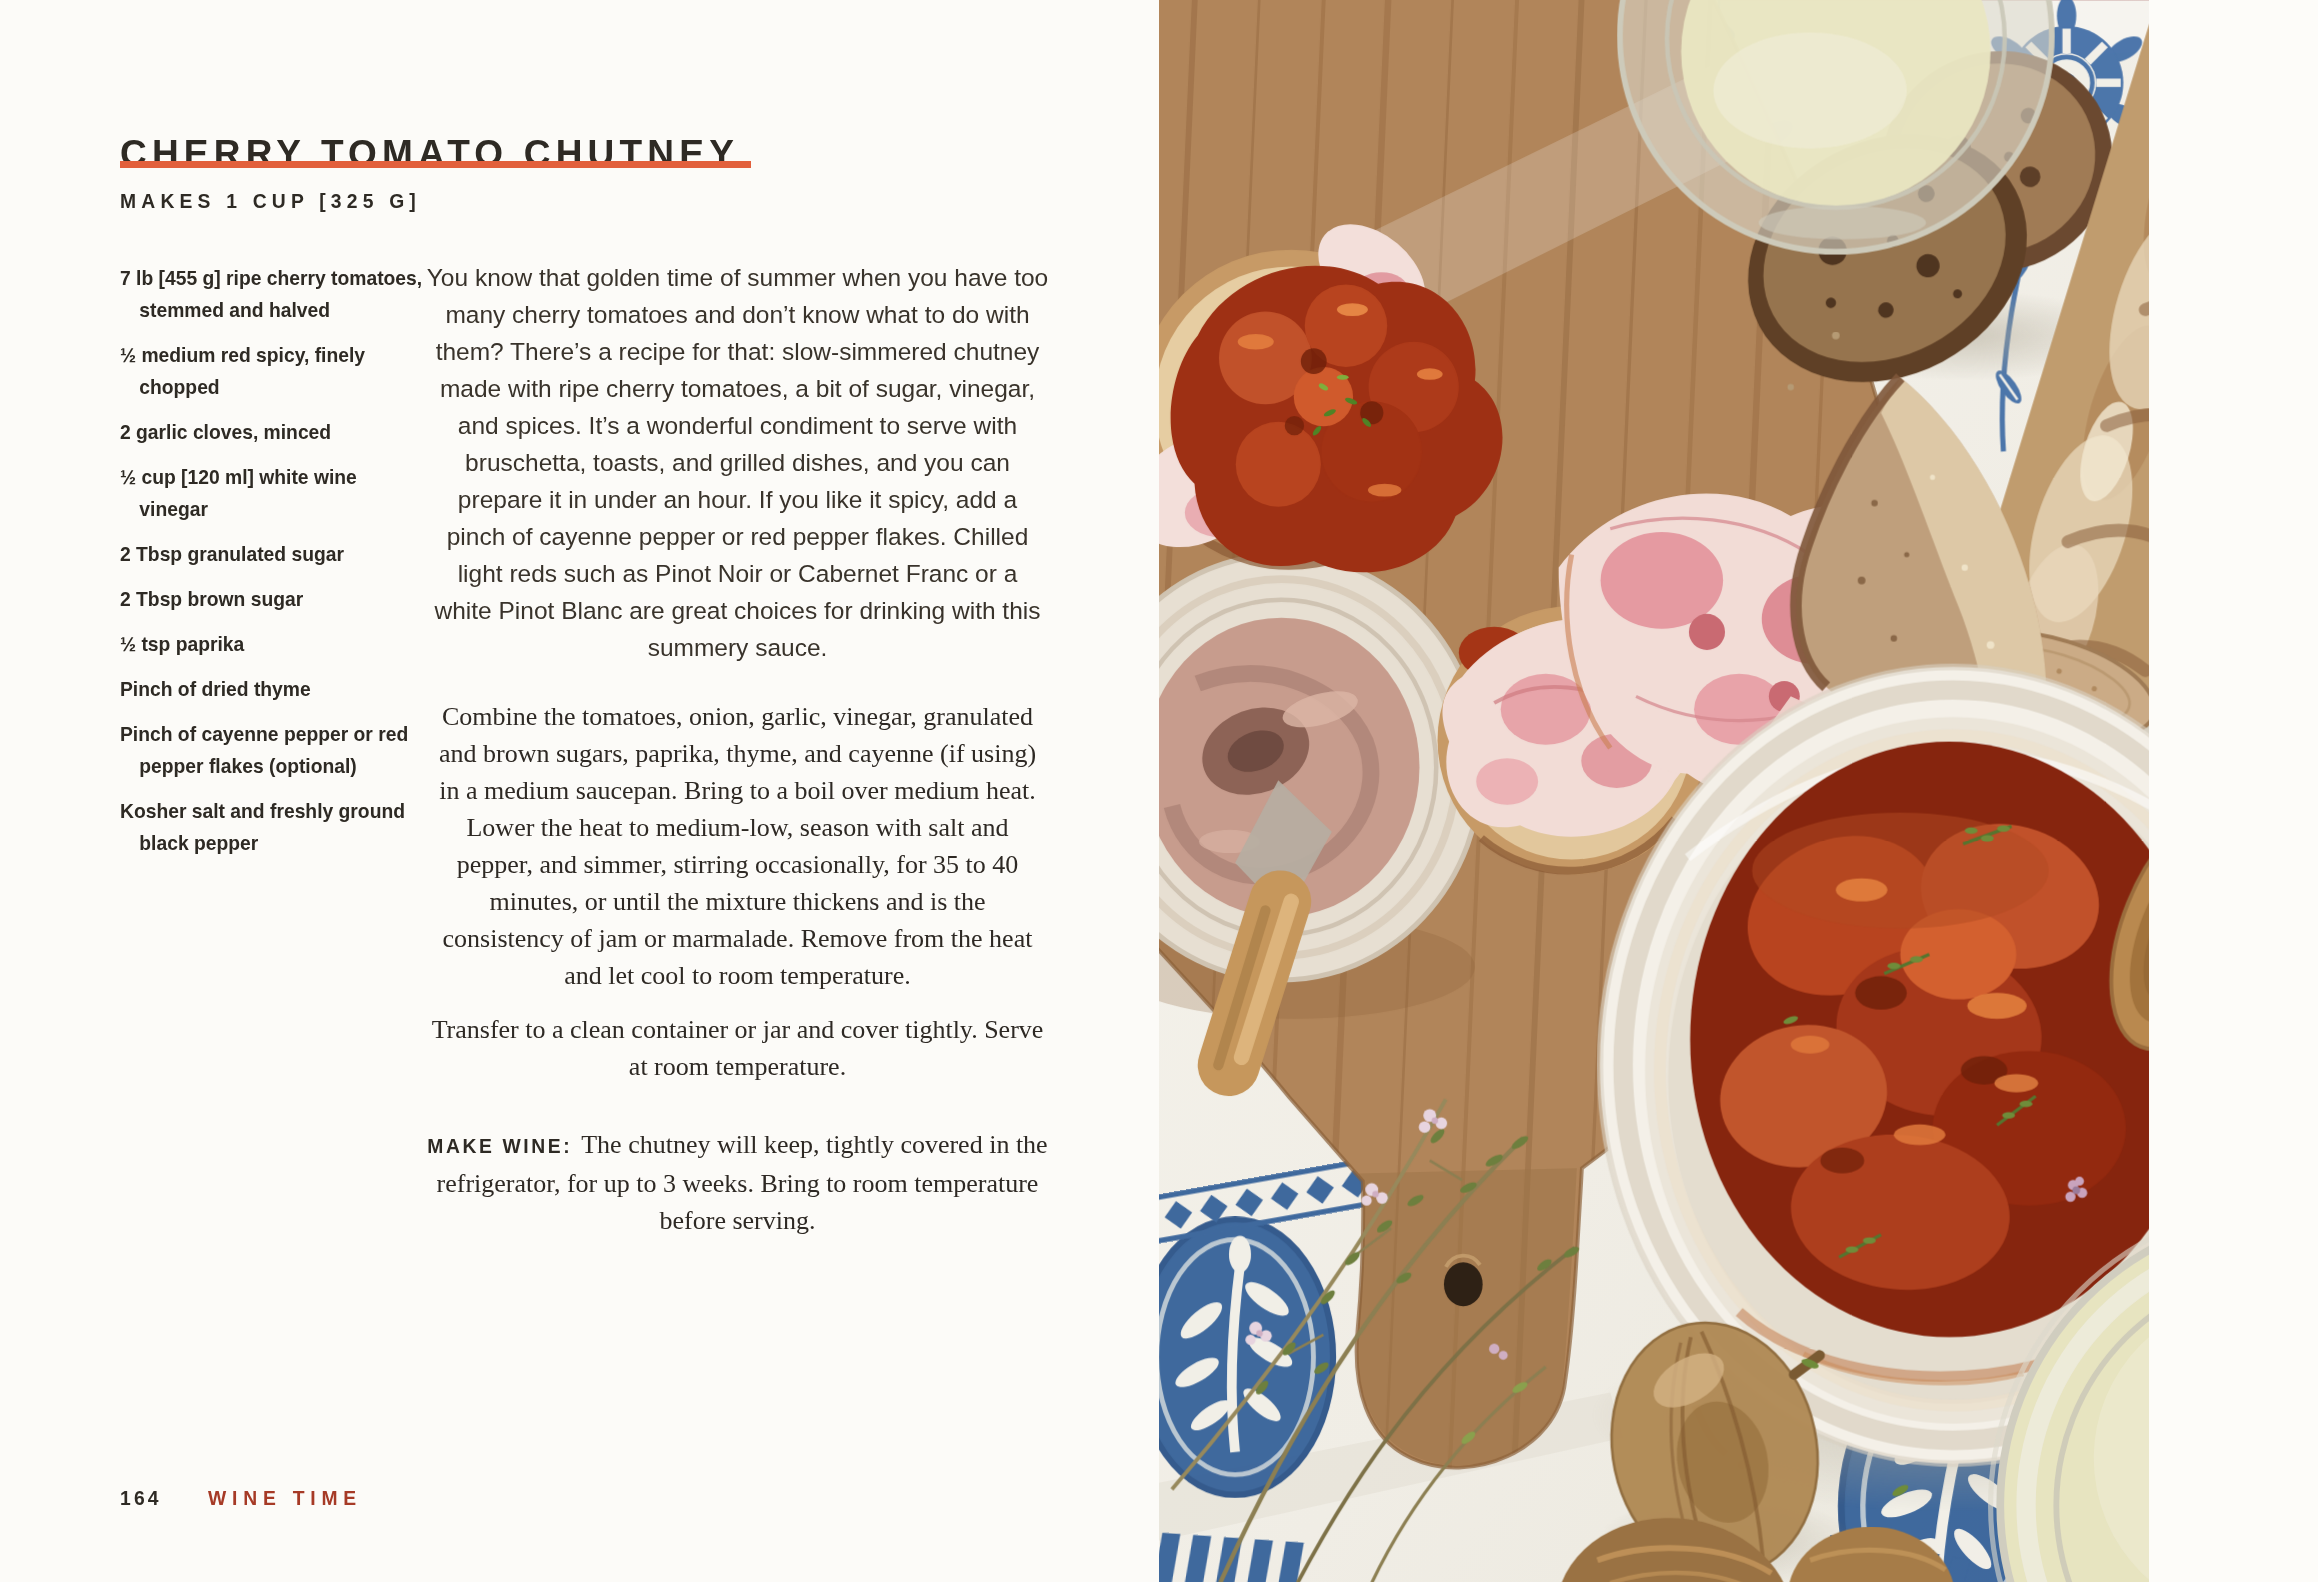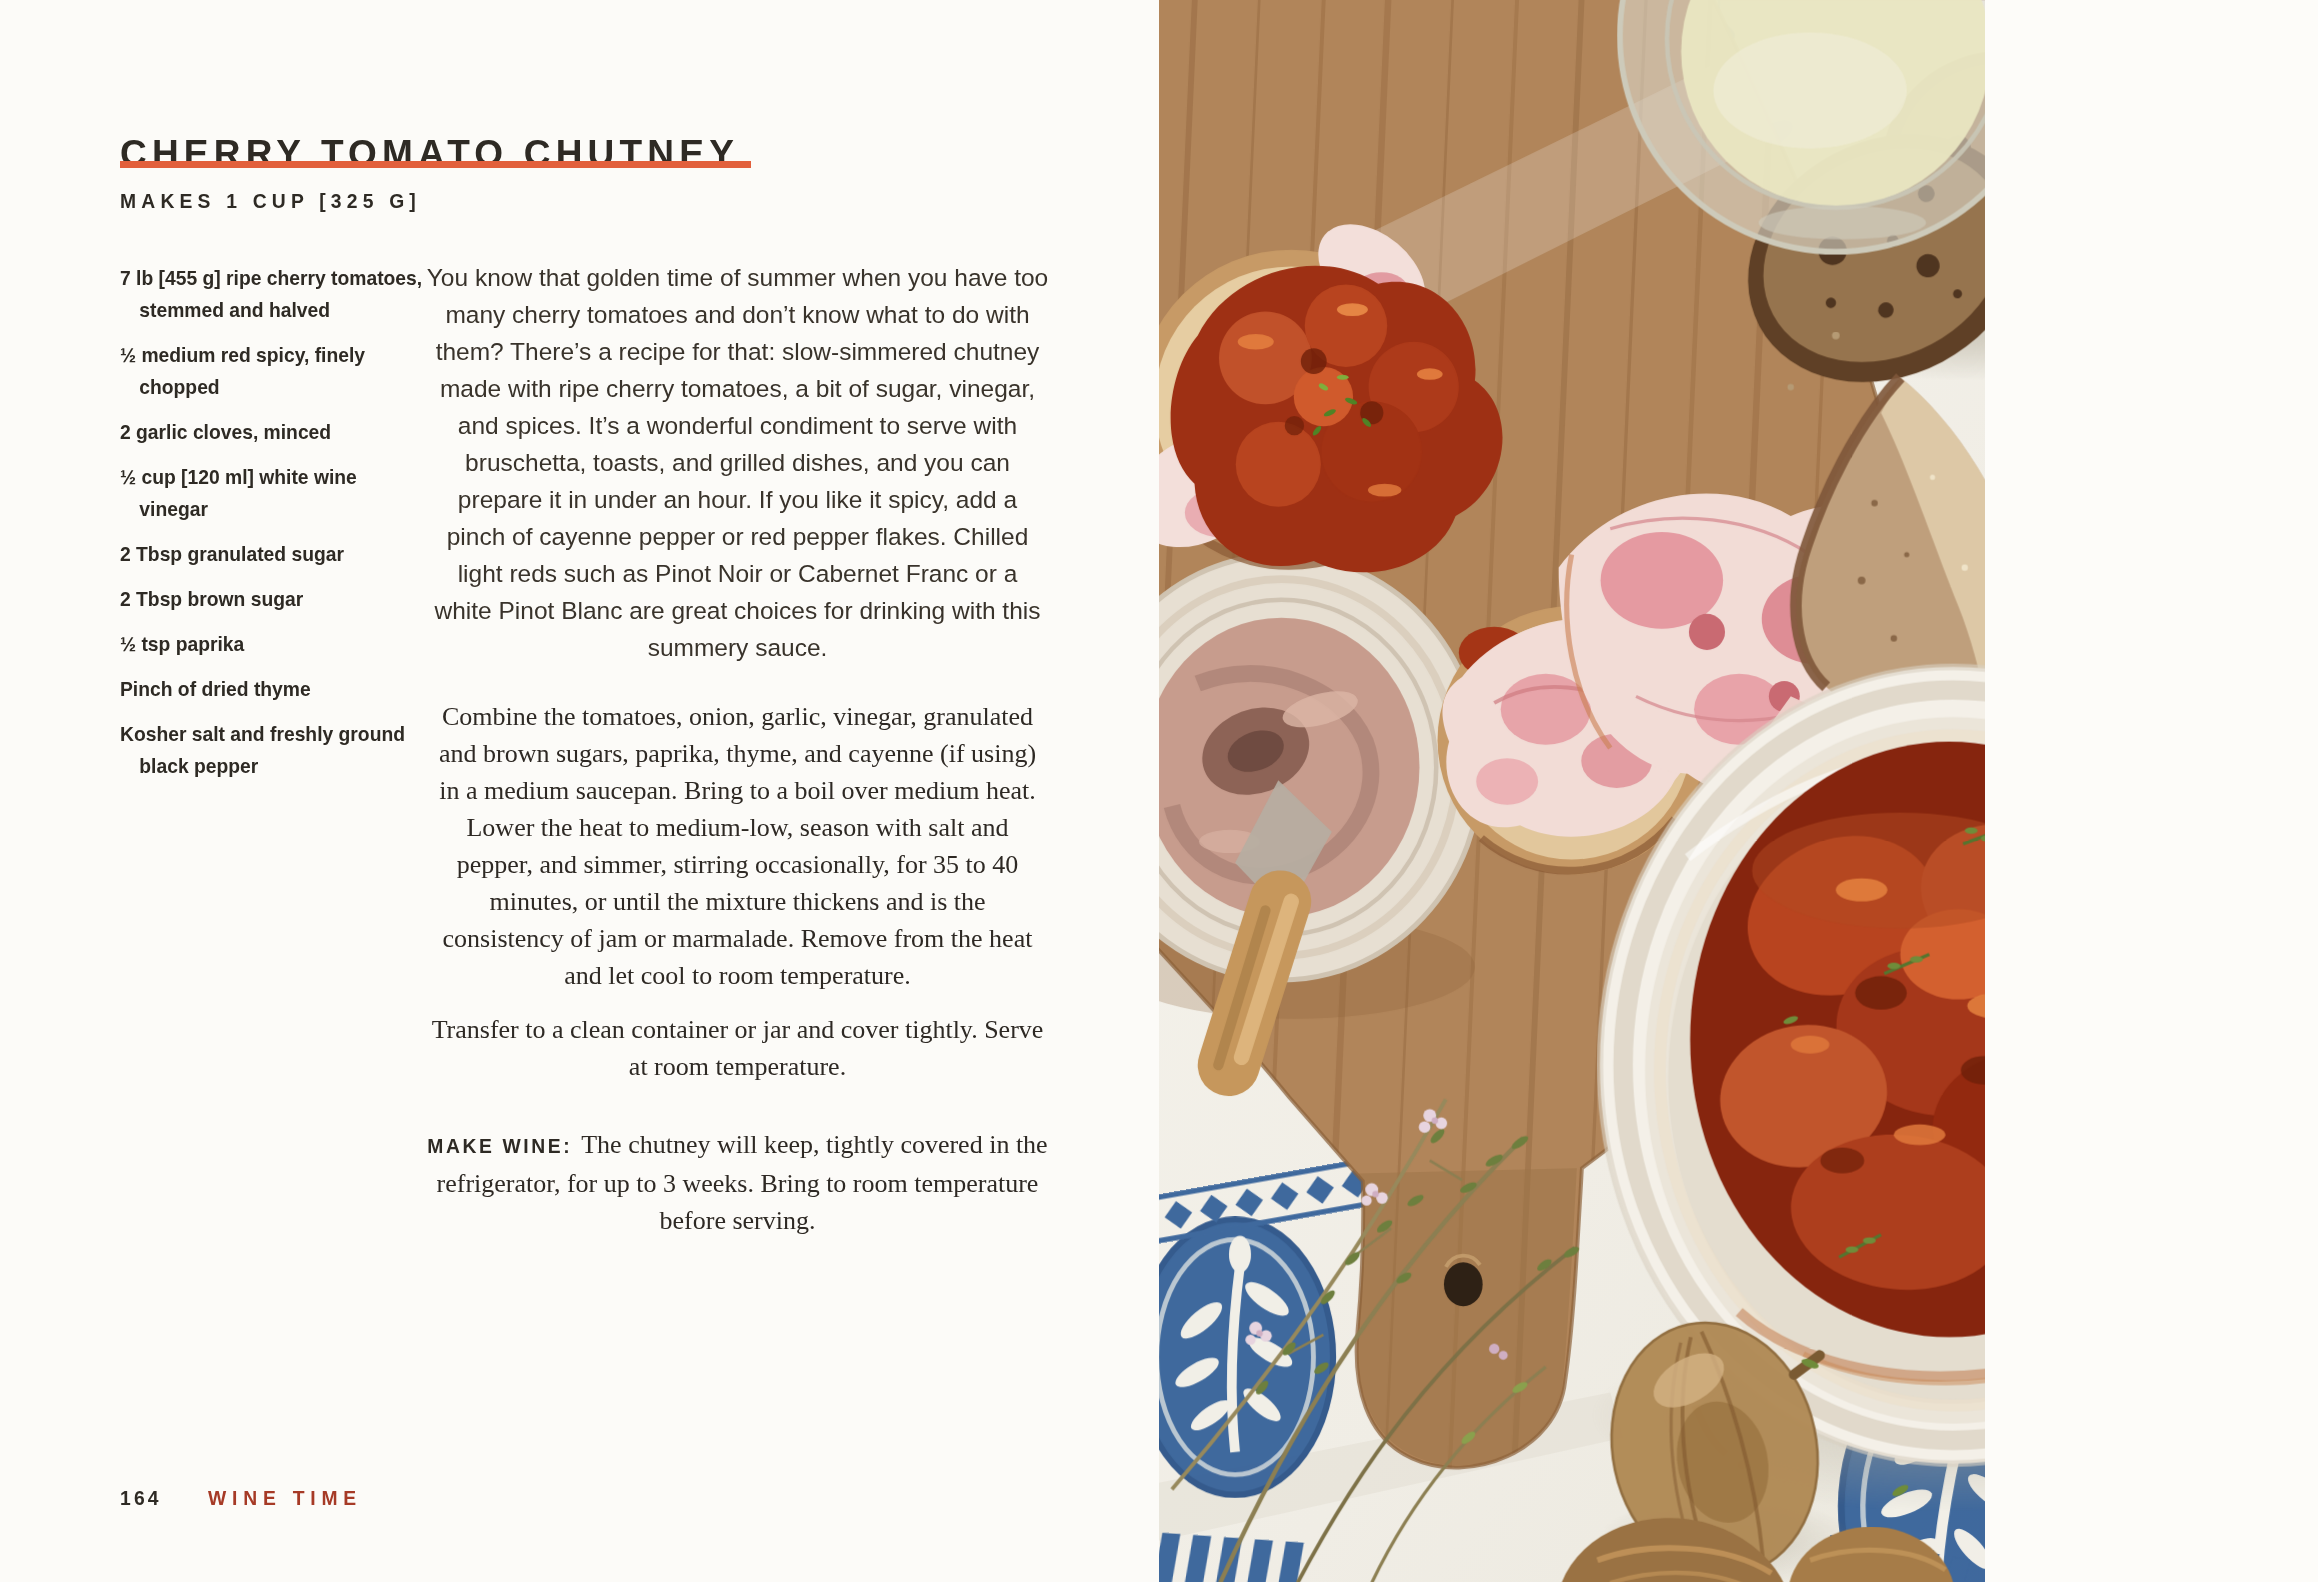--- a/index.html
+++ b/index.html
@@ -1,17 +1,17 @@
 <!DOCTYPE html>
 <html style="font-size:10.3px"><head>
 <meta charset="utf-8">
 <style>
   html,body{margin:0;padding:0;}
   body{width:2319px;height:1583px;background:#fdfcf9;font-family:"Liberation Sans",sans-serif;}
-  .spread{position:relative;width:1985px;height:1583px;overflow:hidden;background:#7f1d1d;}
+  .spread{position:relative;width:2149px;height:1583px;overflow:hidden;background:#7f1d1d;}
   .page-left{position:absolute;left:0;top:0;width:1159px;height:1583px;background:#fcfbf8;}
   .photo-wrap{position:absolute;left:1159px;top:0;width:1159px;height:1583px;}
   .title{position:absolute;left:120px;top:108px;width:774px;font-size:37px;font-weight:bold;
          letter-spacing:5.2px;color:#2e2a24;}
   .rule{position:absolute;left:120px;top:161px;width:631px;height:7px;background:#e2603c;}
   .yield{position:absolute;left:120px;top:191px;font-size:19.3px;font-weight:bold;letter-spacing:5.2px;color:#2e2a24;}
   .ingredients{position:absolute;left:120px;top:263px;width:309px;color:#2e2a24;}
   .ing{font-size:19.3px;font-weight:bold;line-height:32px;padding-left:19.3px;text-indent:-19.3px;margin:0 0 13px 0;}
   .maincol{position:absolute;left:426px;top:259px;width:623px;color:#2e2a24;text-align:center;}
   .intro{font-size:24.5px;line-height:37px;color:#39332b;margin:0 0 32px 0;}
@@ -35,20 +35,21 @@
 
     <div class="ingredients">
       <p class="ing">7 lb [455 g] ripe cherry tomatoes, stemmed and halved</p>
       <p class="ing">½ medium red spicy, finely chopped</p>
       <p class="ing">2 garlic cloves, minced</p>
       <p class="ing">½ cup [120 ml] white wine vinegar</p>
       <p class="ing">2 Tbsp granulated sugar</p>
       <p class="ing">2 Tbsp brown sugar</p>
       <p class="ing">½ tsp paprika</p>
       <p class="ing">Pinch of dried thyme</p>
+      <p class="ing">Pinch of cayenne pepper or red pepper flakes (optional)</p>
       <p class="ing">Kosher salt and freshly ground black pepper</p>
     </div>
 
     <div class="maincol">
       <p class="intro">You know that golden time of summer when you have too many cherry tomatoes and don’t know what to do with them? There’s a recipe for that: slow-simmered chutney made with ripe cherry tomatoes, a bit of sugar, vinegar, and spices. It’s a wonderful condiment to serve with bruschetta, toasts, and grilled dishes, and you can prepare it in under an hour. If you like it spicy, add a pinch of cayenne pepper or red pepper flakes. Chilled light reds such as Pinot Noir or Cabernet Franc or a white Pinot Blanc are great choices for drinking with this summery sauce.</p>
       <p class="step">Combine the tomatoes, onion, garlic, vinegar, granulated and brown sugars, paprika, thyme, and cayenne (if using) in a medium saucepan. Bring to a boil over medium heat. Lower the heat to medium-low, season with salt and pepper, and simmer, stirring occasionally, for 35 to 40 minutes, or until the mixture thickens and is the consistency of jam or marmalade. Remove from the heat and let cool to room temperature.</p>
       <p class="step">Transfer to a clean container or jar and cover tightly. Serve at room temperature.</p>
       <p class="makeahead"><span class="ma-label">MAKE WINE:</span><span>The chutney will keep, tightly covered in the refrigerator, for up to 3 weeks. Bring to room temperature before serving.</span></p>
     </div>
 

